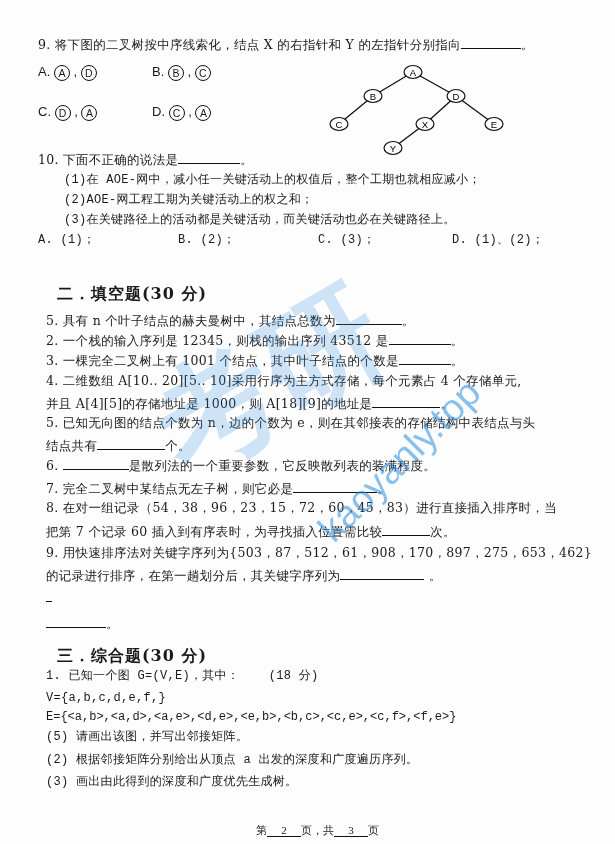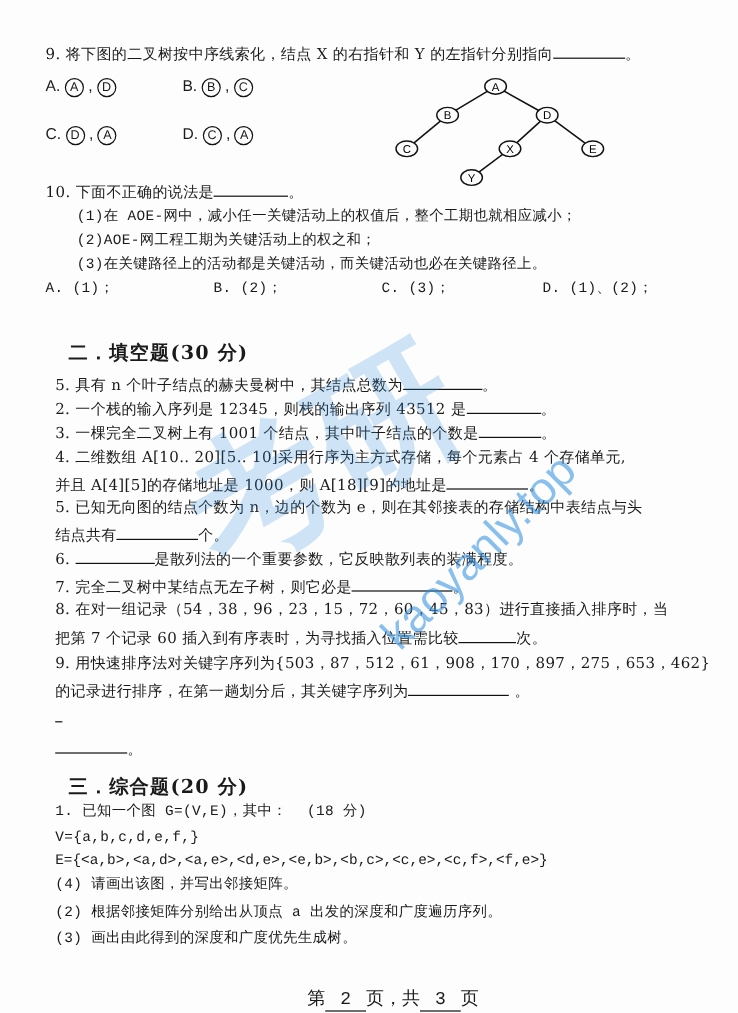--- a/index.html
+++ b/index.html
@@ -11,21 +11,21 @@
   }
   .line { position: absolute; white-space: nowrap; font-size: 12.5px; line-height: 16px; letter-spacing: 0.3px; }
   .mono { font-family: "Liberation Mono", "DejaVu Sans Mono", monospace; font-size: 12px; }
   .heading { position: absolute; white-space: nowrap; font-size: 16px; font-weight: bold; letter-spacing: 1px; margin-left: 11px; }
   .blank { display: inline-block; border-bottom: 1.2px solid #111; height: 12px; vertical-align: baseline; }
   .circ { display: inline-block; width: 14px; height: 14px; border: 1.2px solid #111; border-radius: 50%;
           text-align: center; line-height: 14px; font-size: 10.5px; font-family: "Liberation Sans", sans-serif; vertical-align: middle; }
   .opt { position: absolute; white-space: nowrap; font-size: 13px; font-family: "Liberation Sans", sans-serif; }
   #tree { position: absolute; left: 320px; top: 60px; }
   .wm { position: absolute; color: #2b8de0; opacity: 0.55; font-family: "Liberation Sans", sans-serif; pointer-events: none; }
-  .footer { position: absolute; white-space: nowrap; font-size: 15px; font-family: Liberation Mono, monospace; }
+  .footer { position: absolute; white-space: nowrap; font-size: 11px; font-family: Liberation Serif, serif; }
   .u { display: inline-block; border-bottom: 1.2px solid #111; text-align: center; }
 </style>
 </head>
 <body>
 
 <div class="line" style="left:38px; top:36px;">
   <span>9. 将下图的二叉树按中序线索化，结点 X 的右指针和 Y 的左指针分别指向</span><span class="blank" style="width:60px;"></span><span>。</span>
 </div>
 
 <div class="opt" style="left:38px; top:64px;">
@@ -130,28 +130,28 @@
 <div class="line" style="left:46px; top:567px;">
   <span>的记录进行排序，在第一趟划分后，其关键字序列为</span><span class="blank" style="width:84px;"></span> <span>。</span>
 </div>
 <div class="line" style="left:46px; top:589px;">
   <span class="blank" style="width:6px;"></span>
 </div>
 <div class="line" style="left:46px; top:615px;">
   <span class="blank" style="width:60px;"></span><span>。</span>
 </div>
 
-<div class="heading" style="left:46px; top:646px;">三．综合题(20 分)</div>
+<div class="heading" style="left:46px; top:646px;">三．综合题(30 分)</div>
 <div class="line mono" style="left:46px; top:668px;">
   <span>1. 已知一个图 G=(V,E)，其中：</span>
-  <span style="margin-left:9px;">(18 分)</span>
+  <span style="margin-left:22px;">(18 分)</span>
 </div>
 <div class="line mono" style="left:46px; top:690px;">V={a,b,c,d,e,f,}</div>
 <div class="line mono" style="left:46px; top:709px; letter-spacing:0;">E={&lt;a,b&gt;,&lt;a,d&gt;,&lt;a,e&gt;,&lt;d,e&gt;,&lt;e,b&gt;,&lt;b,c&gt;,&lt;c,e&gt;,&lt;c,f&gt;,&lt;f,e&gt;}</div>
-<div class="line mono" style="left:46px; top:729px;">(4) 请画出该图，并写出邻接矩阵。</div>
+<div class="line mono" style="left:46px; top:729px;">(5) 请画出该图，并写出邻接矩阵。</div>
 <div class="line mono" style="left:46px; top:752px;">(2) 根据邻接矩阵分别给出从顶点 a 出发的深度和广度遍历序列。</div>
 <div class="line mono" style="left:46px; top:774px;">(3) 画出由此得到的深度和广度优先生成树。</div>
 
 <div class="footer" style="left:256px; top:823px;">
   <span>第</span><span class="u" style="width:34px;">2</span><span>页，共</span><span class="u" style="width:34px;">3</span><span>页</span>
 </div>
 
 <div class="wm" style="left:310px; top:520px; font-size:38px; transform:rotate(-45deg); transform-origin:left top;">kaoyanly.top</div>
 <div class="wm" style="left:150px; top:300px; font-size:120px; font-weight:bold; opacity:0.22; transform:rotate(-30deg); font-family:'DejaVu Serif', serif;">考研</div>
 

